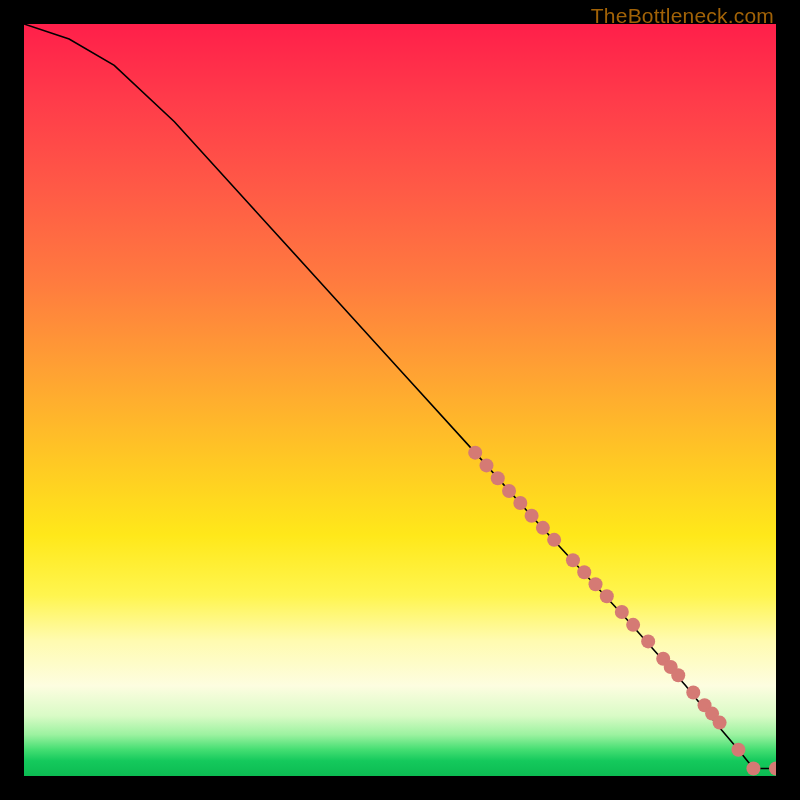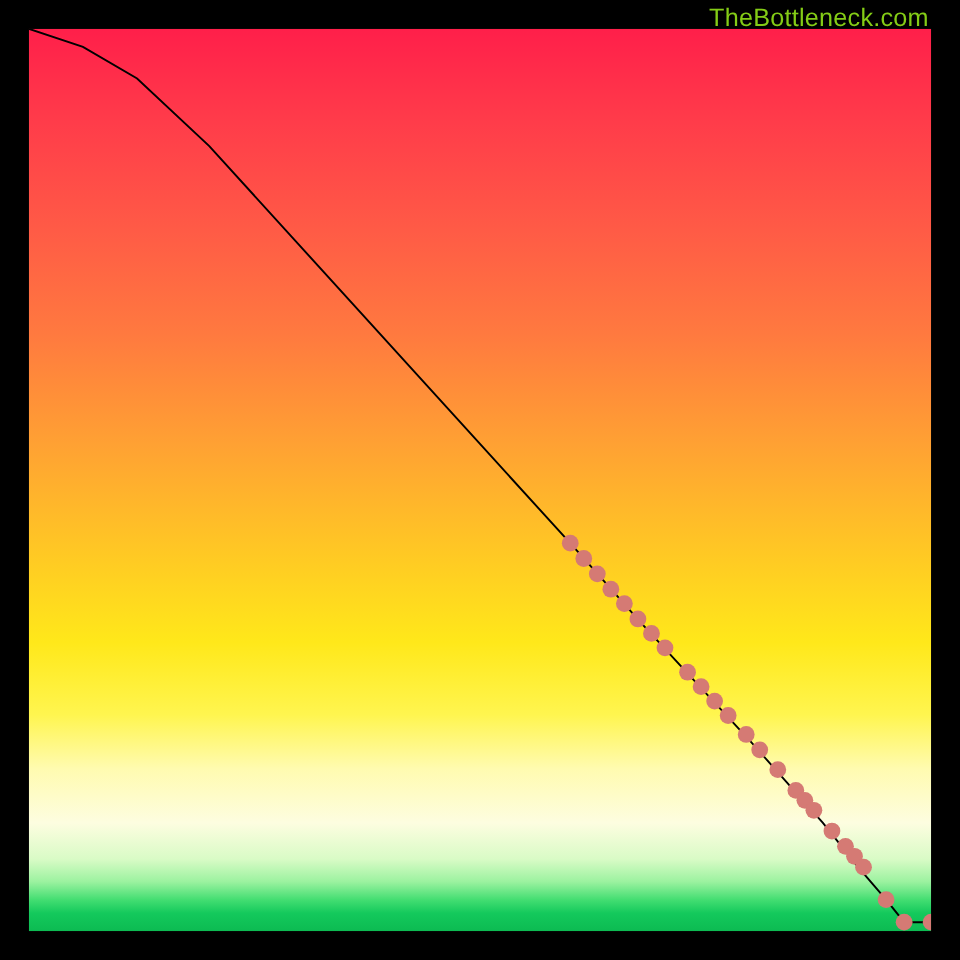--- a/index.html
+++ b/index.html
@@ -45,21 +45,21 @@
       #9cf2a0 94.5%,
       #44de72 96.5%,
       #14c95c 98%,
       #0cbb52 100%
     );
   }
   .watermark {
     position: absolute;
     top: 4px;
     right: 26px;
-    color: #84cc16;
+    color: #a16207;
     font-size: 21px;
     font-weight: 400;
     letter-spacing: 0.2px;
     user-select: none;
   }
   svg.curve {
     position: absolute;
     inset: 0;
   }
 </style>

